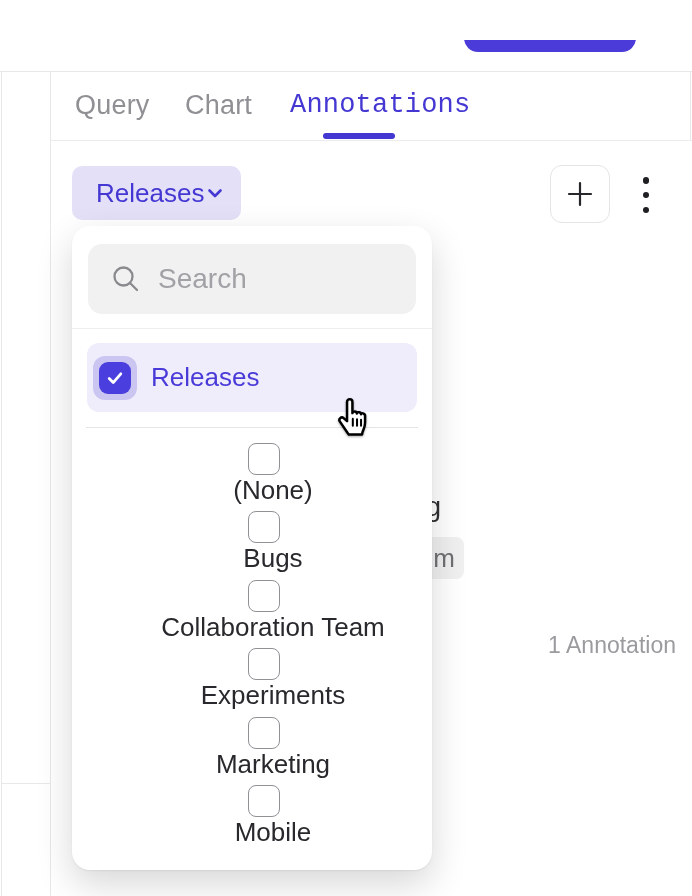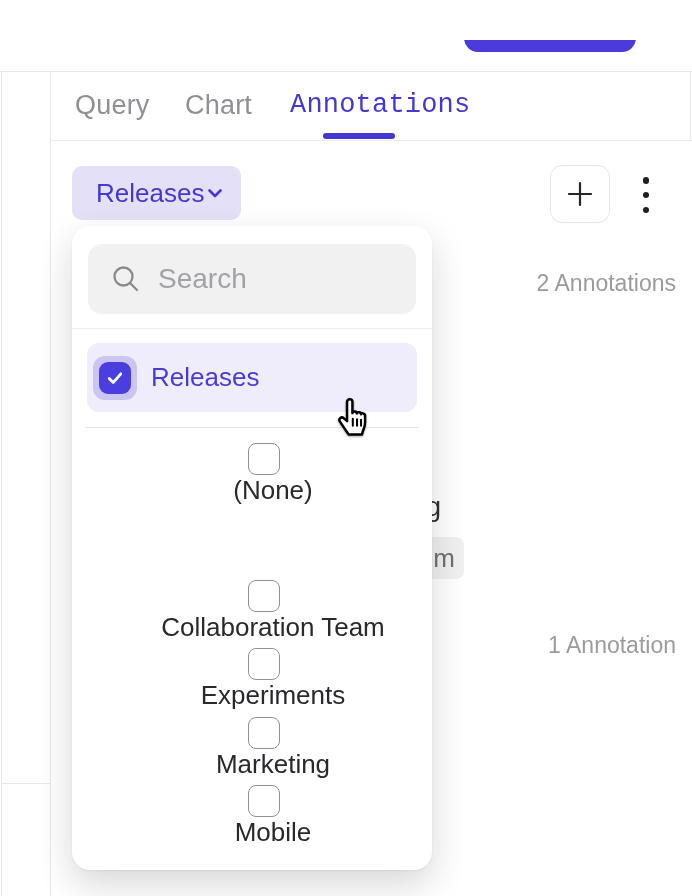--- a/index.html
+++ b/index.html
@@ -139,21 +139,20 @@
         </svg>
     </span>
   </div>
 
   <div class="abs kebab">
     <span class="dot"></span>
     <span class="dot"></span>
     <span class="dot"></span>
   </div>
 
-  <div class="abs count" style="top:230px;">2 Annotations</div>
   <div class="abs count" style="top:592px;">1 Annotation</div>
 
   <div class="abs frag-g">g</div>
   <div class="abs frag-badge">
     <span>m</span>
   </div>
 
   <div class="abs panel">
 
     <div class="abs search-box">
@@ -180,20 +179,24 @@
       </span>
       <span class="lbl">Releases</span>
     </div>
 
     <div class="abs selected-divider"></div>
 
     <div class="abs option-row" style="top:217px;">
       <span class="cb-empty"></span>
       <span class="lbl">(None)</span>
     </div>
+    <div class="abs option-row" style="top:285px;">
+      <span class="cb-empty"></span>
+      <span class="lbl">Bugs</span>
+    </div>
     <div class="abs option-row" style="top:422px;">
       <span class="cb-empty"></span>
       <span class="lbl">Experiments</span>
     </div>
     <div class="abs option-row" style="top:354px;">
       <span class="cb-empty"></span>
       <span class="lbl">Collaboration Team</span>
     </div>
     <div class="abs option-row" style="top:491px;">
       <span class="cb-empty"></span>

